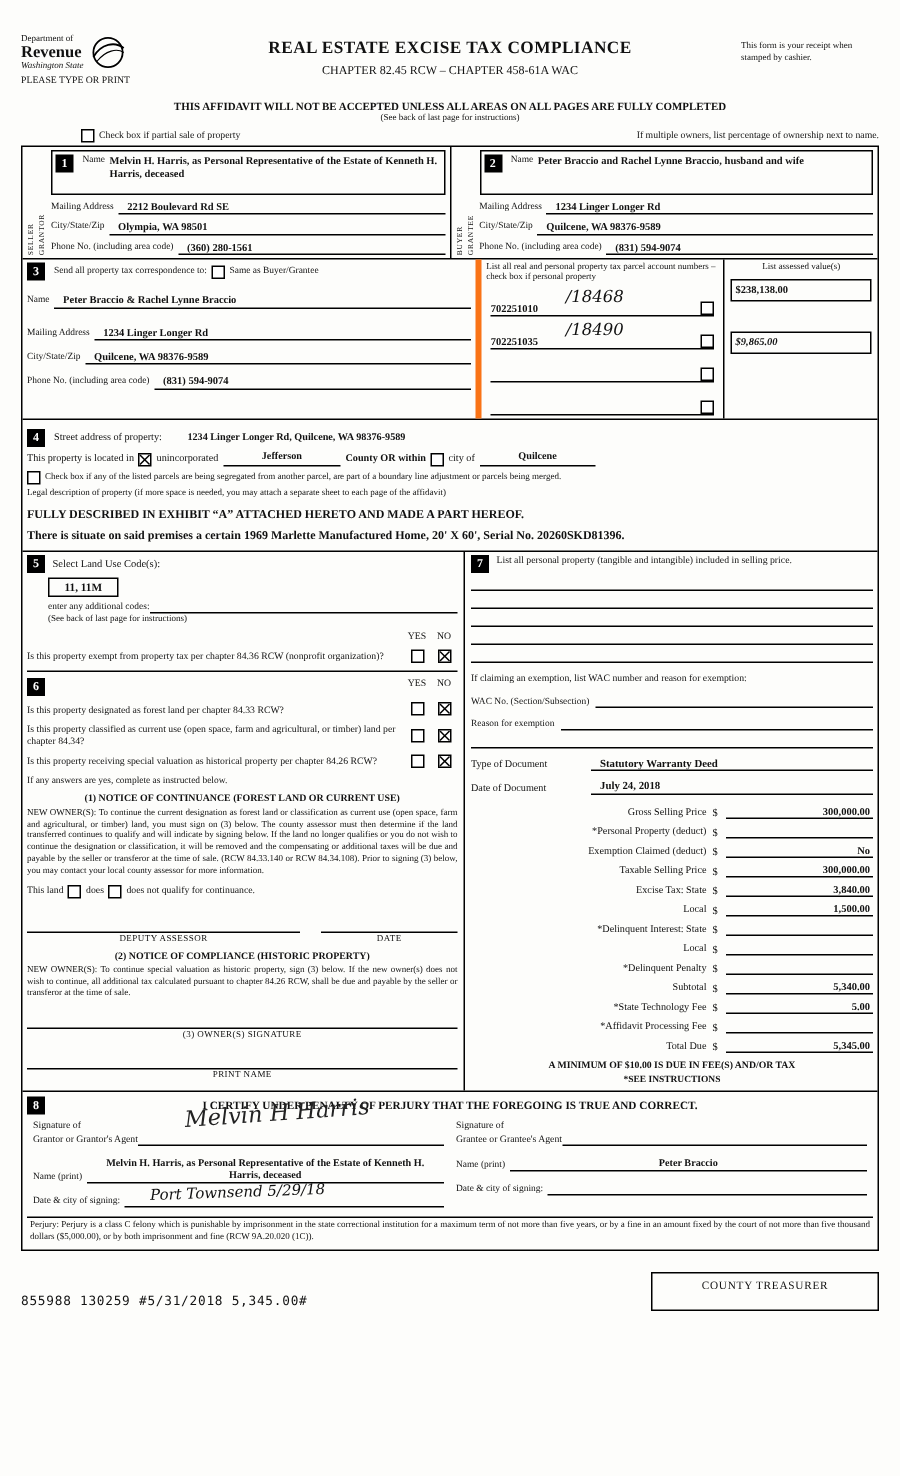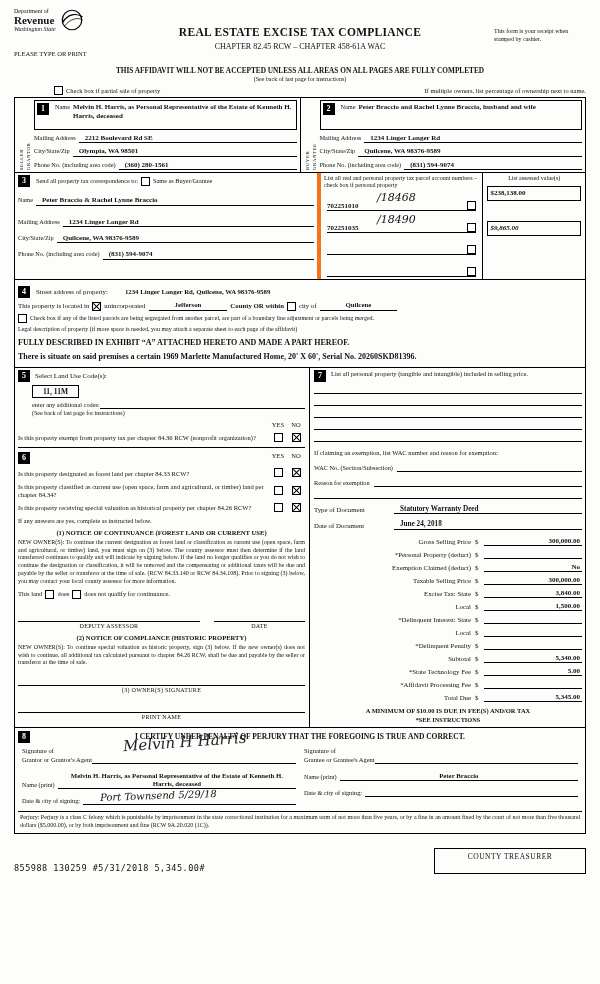--- a/index.html
+++ b/index.html
@@ -11,21 +11,21 @@
   .small{font-size:6px}
   .tab{display:inline-block;background:#000;color:#fff;font-weight:bold;
        font-size:8px;line-height:1;padding:2px 4px;margin-right:3px;vertical-align:middle;flex:none;}
   .cb{display:inline-block;width:7px;height:7px;border:1px solid #000;background:#fff;
       vertical-align:-1px;position:relative;flex:none;}
   .cb.ck::before{content:"";position:absolute;left:-1px;top:3px;width:9px;height:1px;background:#000;transform:rotate(45deg);}
   .cb.ck::after{content:"";position:absolute;left:-1px;top:3px;width:9px;height:1px;background:#000;transform:rotate(-45deg);}
   .hand{font-family:"DejaVu Serif",serif;font-style:italic;}
   
   .hdr{position:relative;height:60px;}
-  .logo{position:absolute;left:0;top:2px;display:flex;gap:4px;align-items:flex-start;}
+  .logo{position:absolute;left:0;top:17px;display:flex;gap:4px;align-items:flex-start;}
   .lg1{font-size:6px}.lg2{font-size:11px;font-weight:bold;line-height:1}.lg3{font-size:6px;font-style:italic}
   .lgmark{width:24px;height:24px}
   .hdr-c{text-align:center;padding-top:20px}
   .title{font-size:11.5px;font-weight:bold;letter-spacing:.3px}
   .chap{font-size:8px;margin-top:2px}
   .receipt{position:absolute;right:0;top:22px;width:92px;font-size:6px;line-height:1.25}
   .ptp{position:absolute;left:0;top:44px;font-size:6.5px;}
   .warn{text-align:center;font-size:7.3px;margin-top:1px;font-weight:bold}
   
   .partial-row{display:flex;gap:3px;align-items:center;margin:3px 0 2px 40px;font-size:6.5px}
@@ -390,21 +390,21 @@
           <span class="s7flab">Reason for exemption</span>
           <span class="fill-line"></span>
         </div>
         <div class="bl"></div>
         <div class="tdrow">
           <span class="tdlab">Type of Document</span>
           <span class="tdval">Statutory Warranty Deed</span>
         </div>
         <div class="tdrow">
           <span class="tdlab">Date of Document</span>
-          <span class="tdval">June 24, 2018</span>
+          <span class="tdval">July 24, 2018</span>
         </div>
         <div class="money">
           <div class="mrow">
             <span class="ml">Gross Selling Price</span>
             <span class="ds">$</span>
             <span class="mv">300,000.00</span>
           </div>
           <div class="mrow">
             <span class="ml">*Personal Property (deduct)</span>
             <span class="ds">$</span>

